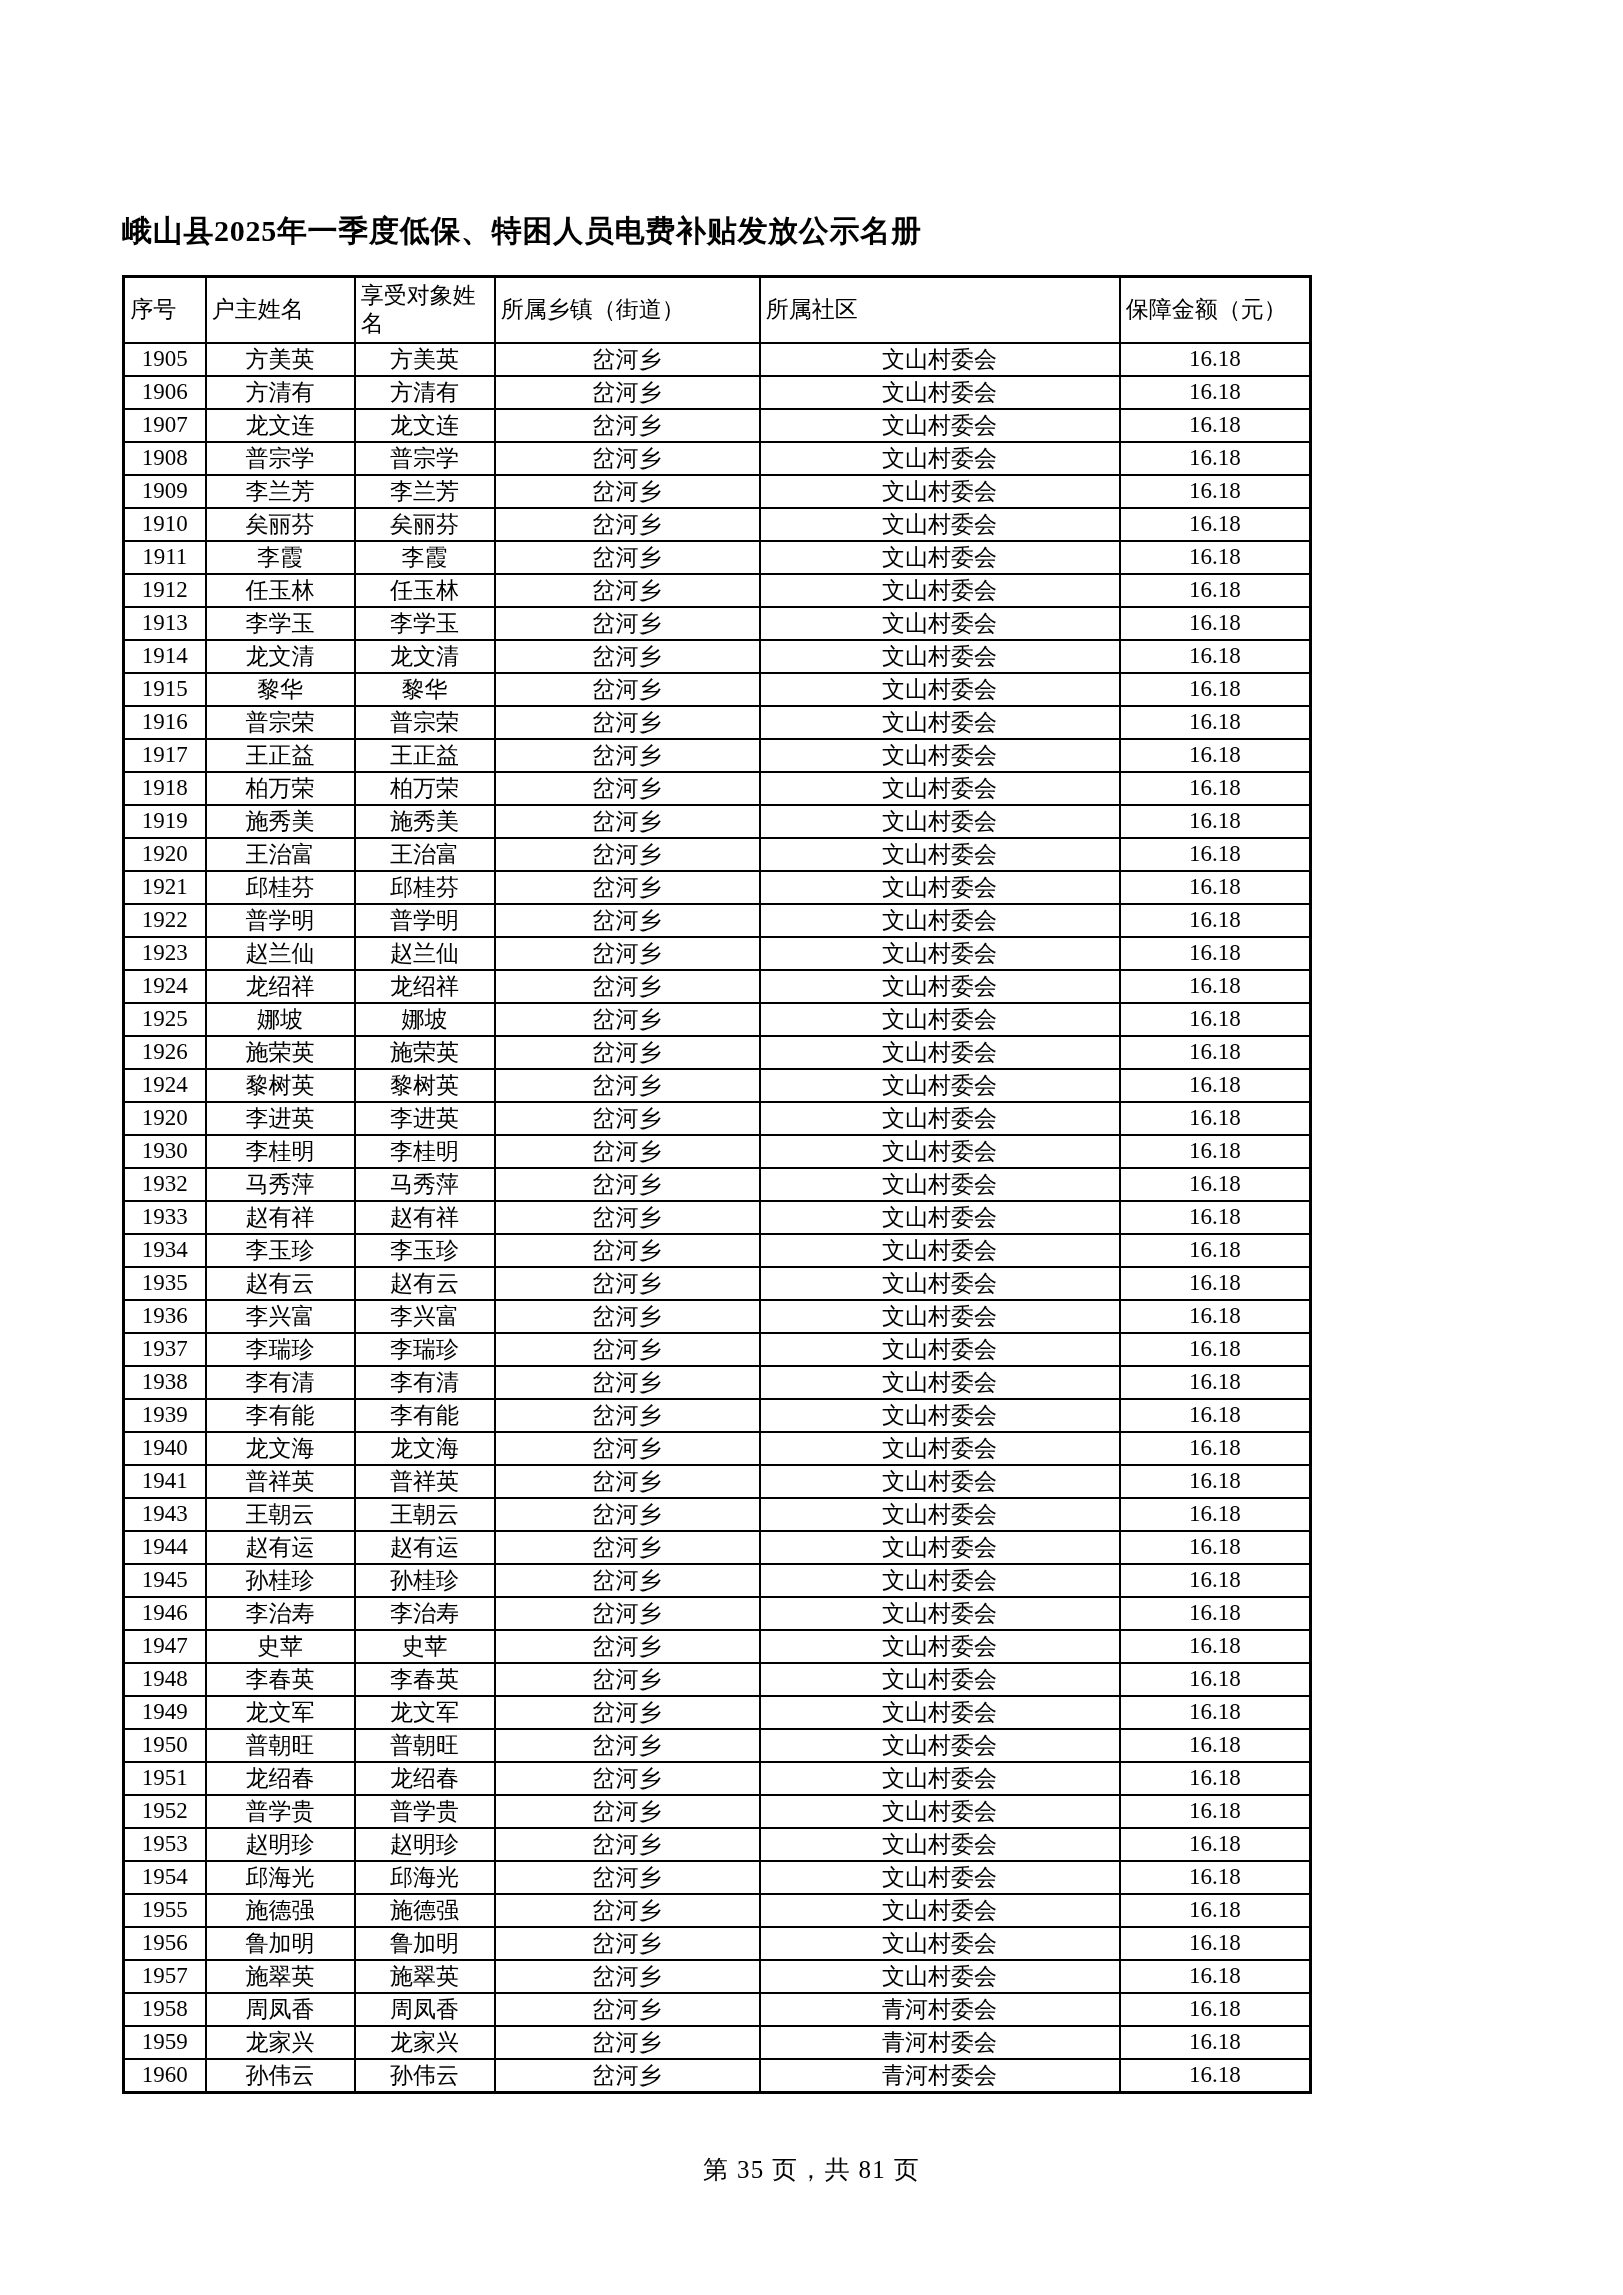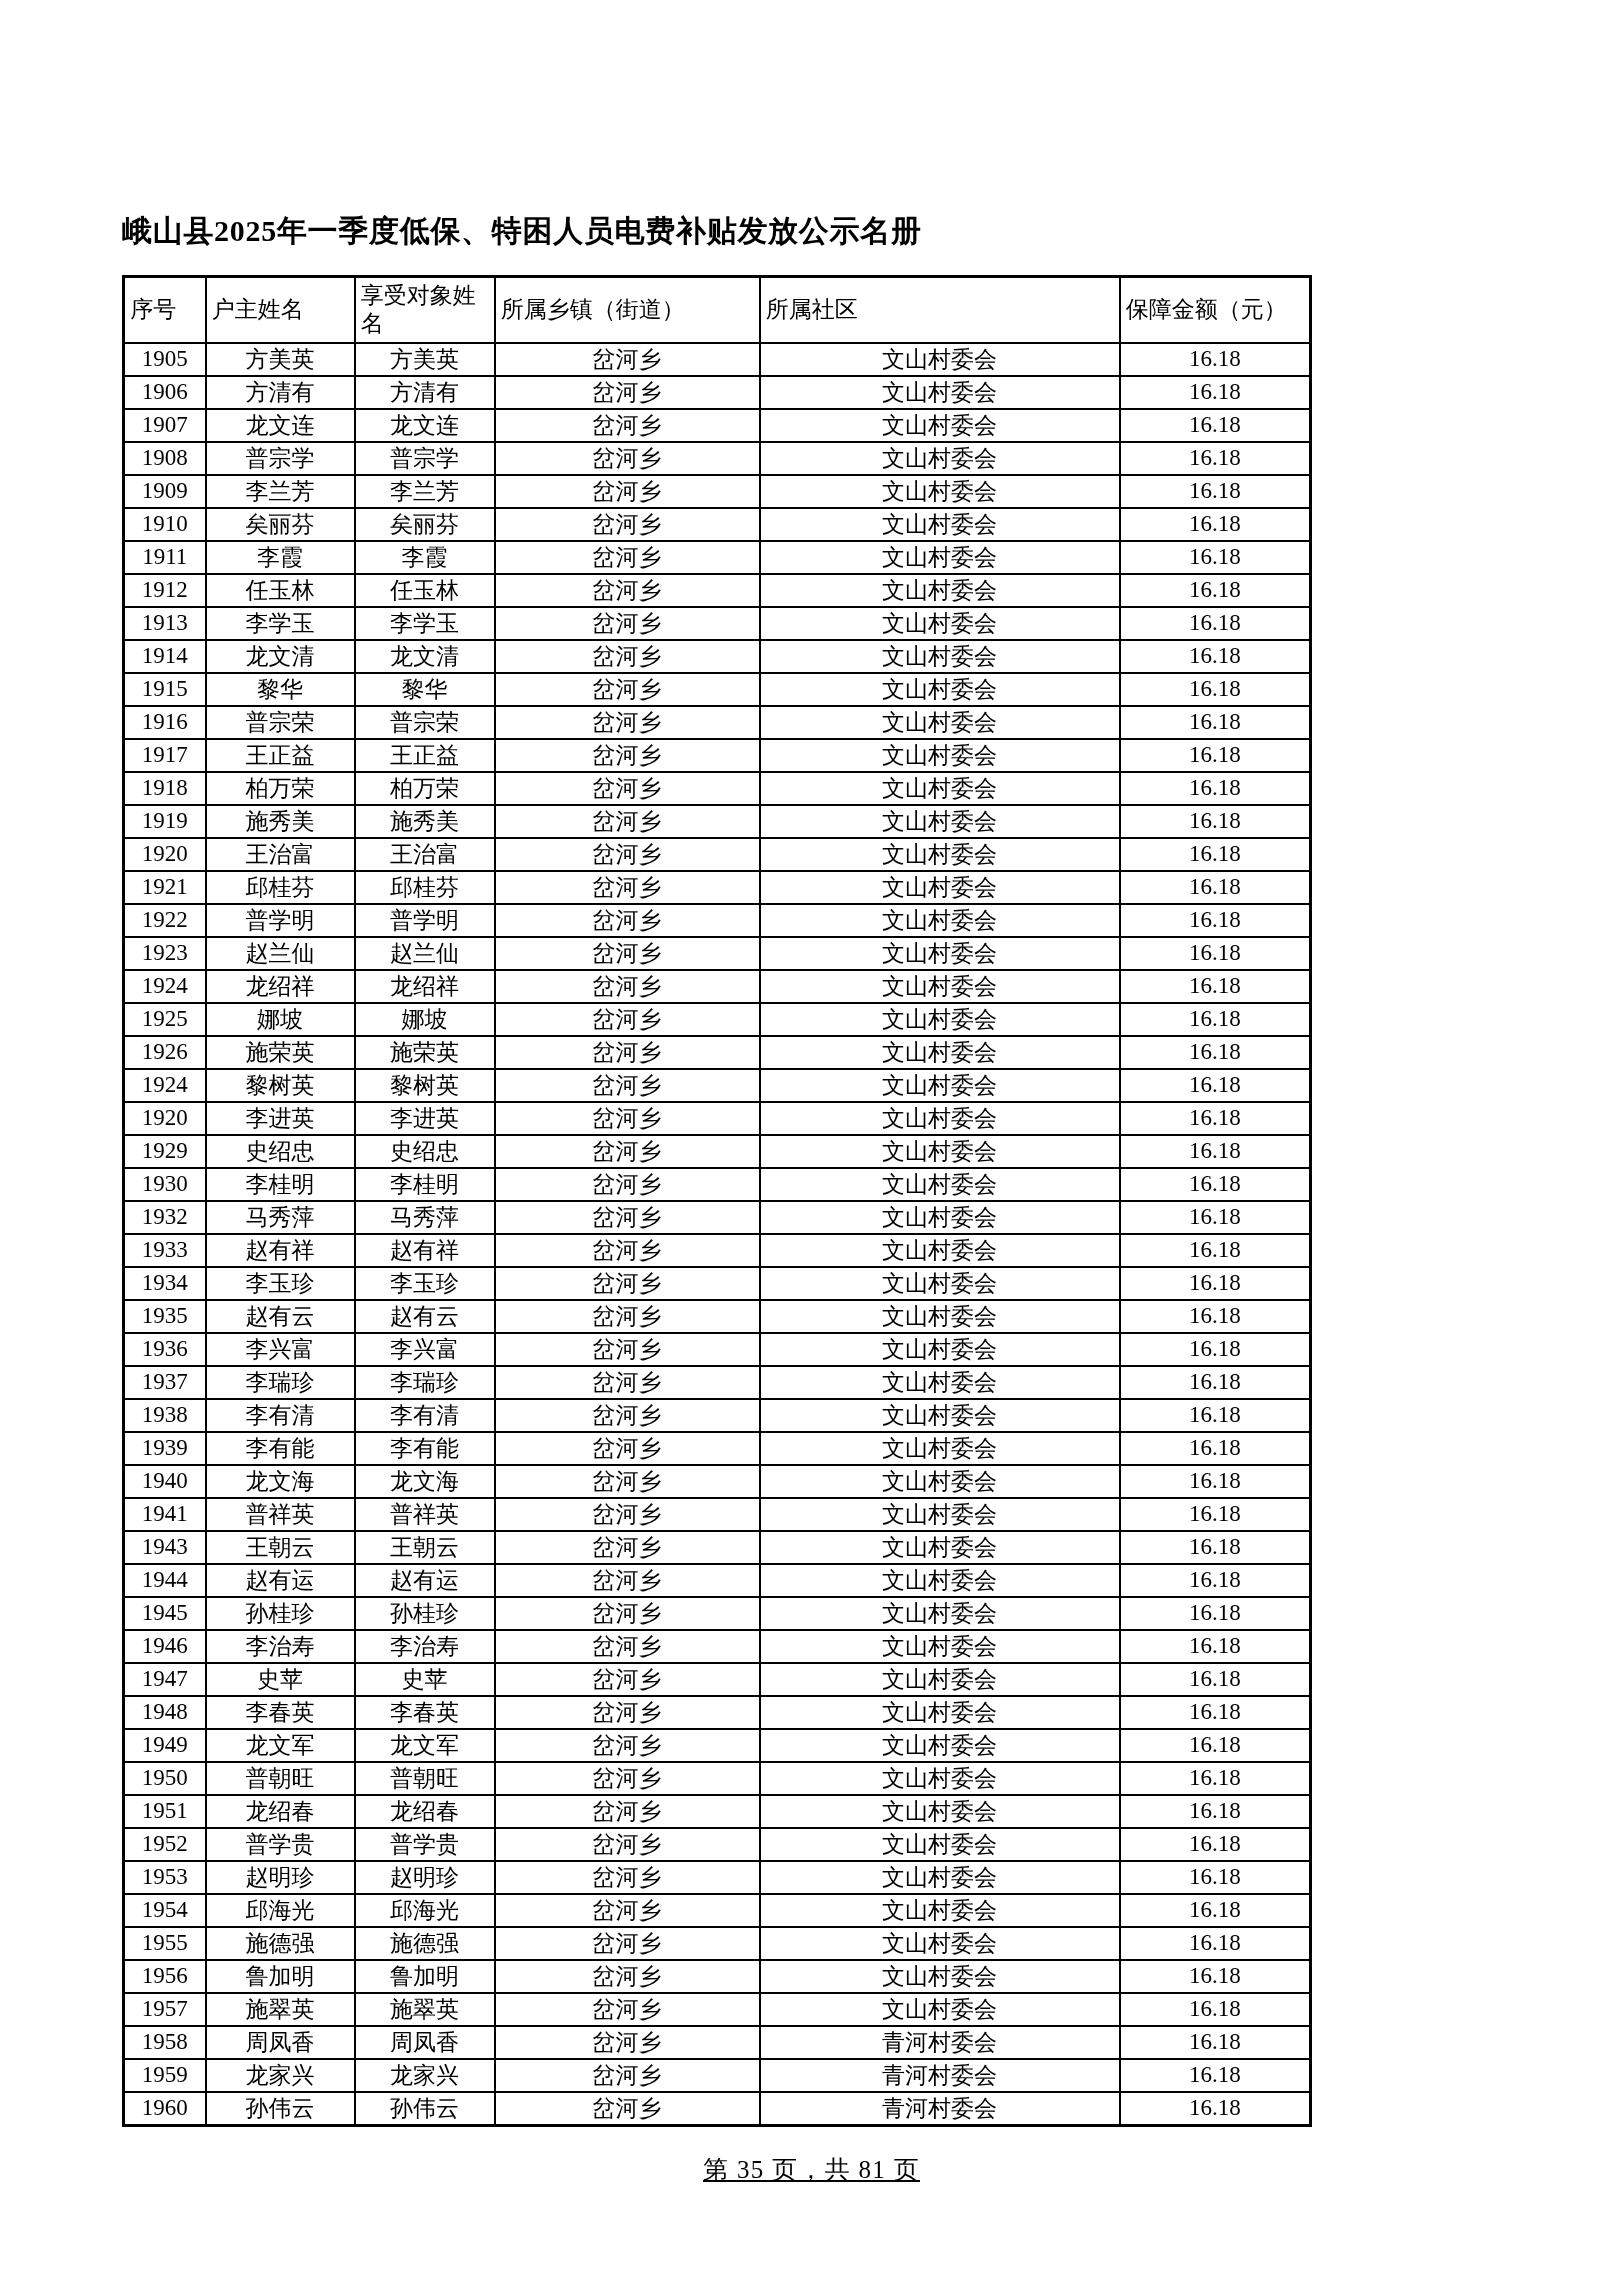--- a/index.html
+++ b/index.html
@@ -27,21 +27,21 @@
     font-weight: normal; font-size: 23px; line-height: 1.22;
     text-align: left; vertical-align: middle;
     padding: 3.9px 5.2px; height: 47px;
   }
   .roster td {
     font-size: 23px; text-align: center; vertical-align: middle;
     height: 30px; padding: 0 1.3px; white-space: nowrap;
   }
   .doc-footer {
     position: absolute; top: 2153px; left: 0; width: 1623px;
-    text-align: center; font-size: 25px; letter-spacing: 1.3px; text-decoration: underline;
+    text-align: center; font-size: 25px; letter-spacing: 1.3px;
   }
 </style>
 </head>
 <body>
 
 <div class="page">
 
   <div class="doc-title">峨山县2025年一季度低保、特困人员电费补贴发放公示名册</div>
 
   <table class="roster">
@@ -273,28 +273,20 @@
 
   <tr>
     <td>1920</td>
     <td>李进英</td>
     <td>李进英</td>
     <td>岔河乡</td>
     <td>文山村委会</td>
     <td>16.18</td>
   </tr>
 
-  <tr>
-    <td>1929</td>
-    <td>史绍忠</td>
-    <td>史绍忠</td>
-    <td>岔河乡</td>
-    <td>文山村委会</td>
-    <td>16.18</td>
-  </tr>
 
   <tr>
     <td>1930</td>
     <td>李桂明</td>
     <td>李桂明</td>
     <td>岔河乡</td>
     <td>文山村委会</td>
     <td>16.18</td>
   </tr>
 

